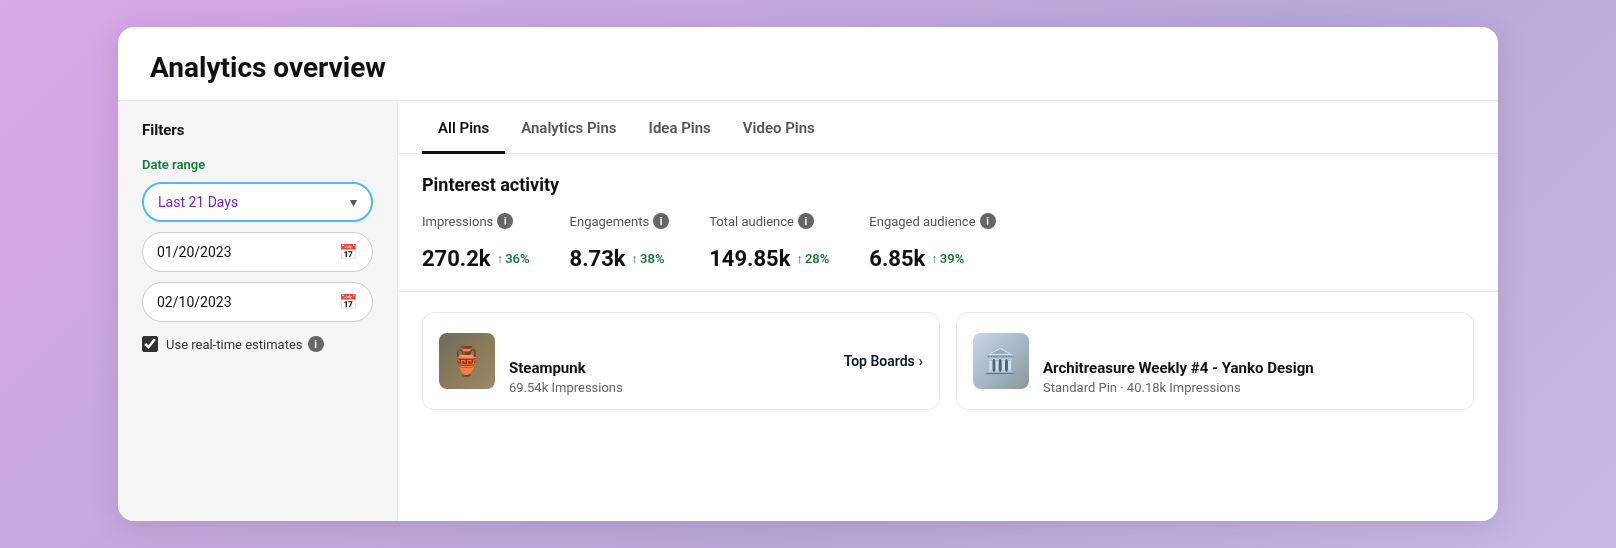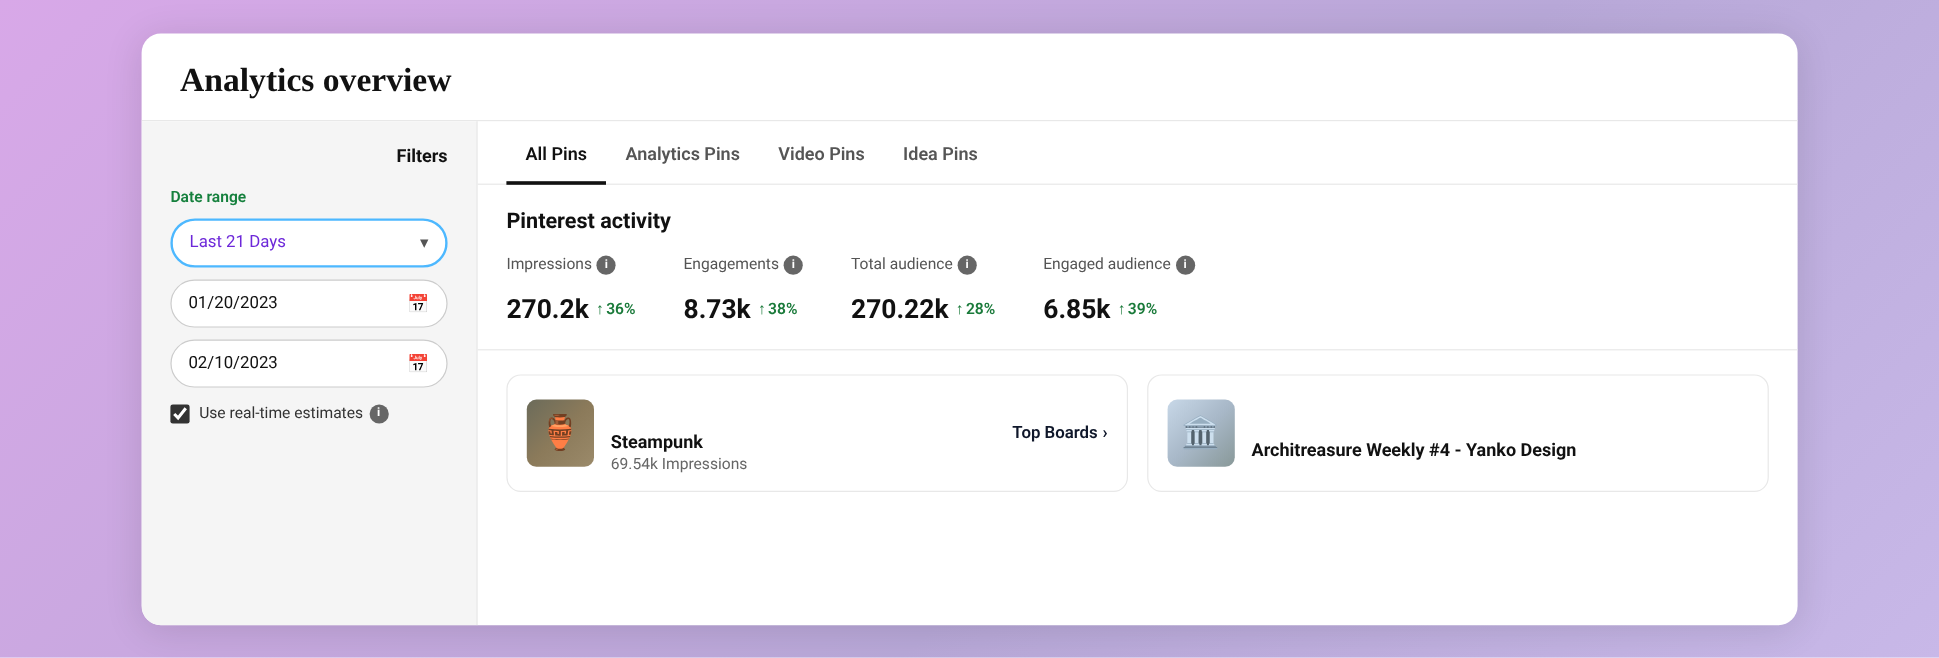--- a/index.html
+++ b/index.html
@@ -19,21 +19,20 @@
       border-radius: 16px;
       width: 1380px;
       max-width: 100%;
       box-shadow: 0 4px 32px rgba(0,0,0,0.12);
       overflow: hidden;
     }
 
     .card-header {
       padding: 24px 32px 16px 32px;
       border-bottom: 1px solid #e8e8e8;
-      font-family: Liberation Serif, serif;
     }
 
     .card-header h1 {
       font-size: 28px;
       font-weight: 700;
       color: #111;
     }
 
     .card-body {
       display: flex;
@@ -47,21 +46,20 @@
       background: #f5f5f5;
       padding: 20px 24px;
       border-right: 1px solid #e8e8e8;
     }
 
     .sidebar-title {
       font-size: 15px;
       font-weight: 700;
       color: #111;
       margin-bottom: 18px;
-      text-align: right;
     }
 
     .filter-label {
       font-size: 13px;
       font-weight: 600;
       color: #15803d;
       margin-bottom: 10px;
     }
 
     .date-select {
@@ -336,22 +334,22 @@
           <span class="info-icon">i</span>
         </label>
       </div>
     </div>
 
     <div class="main-content">
 
       <div class="tabs">
         <div class="tab active">All Pins</div>
         <div class="tab">Analytics Pins</div>
+        <div class="tab">Idea Pins</div>
         <div class="tab">Video Pins</div>
-        <div class="tab">Idea Pins</div>
       </div>
 
       <div class="activity-section">
         <div class="activity-title">Pinterest activity</div>
         <div class="metrics-row">
 
           <div class="metric-item">
             <div class="metric-label">
               <span>Impressions</span>
               <span class="info-icon">i</span>
@@ -378,21 +376,21 @@
               </span>
             </div>
           </div>
 
           <div class="metric-item">
             <div class="metric-label">
               <span>Total audience</span>
               <span class="info-icon">i</span>
             </div>
             <div class="metric-value">
-              <span>270.22k</span>
+              <span>149.85k</span>
               <span class="metric-change">
                 <span class="arrow-up">↑</span>
                 <span>28%</span>
               </span>
             </div>
           </div>
 
           <div class="metric-item">
             <div class="metric-label">
               <span>Engaged audience</span>
@@ -424,18 +422,19 @@
             <span class="chevron-right">›</span>
           </div>
         </div>
 
         <div class="pin-card">
           <div class="pin-thumb pin-thumb-arch">
             <span style="font-size:26px;">🏛️</span>
           </div>
           <div class="pin-info">
             <div class="pin-name">Architreasure Weekly #4 - Yanko Design</div>
+            <div class="pin-sub">Standard Pin · 40.18k Impressions</div>
           </div>
         </div>
       </div>
     </div>
   </div>
 </div>
 
 </body></html>

